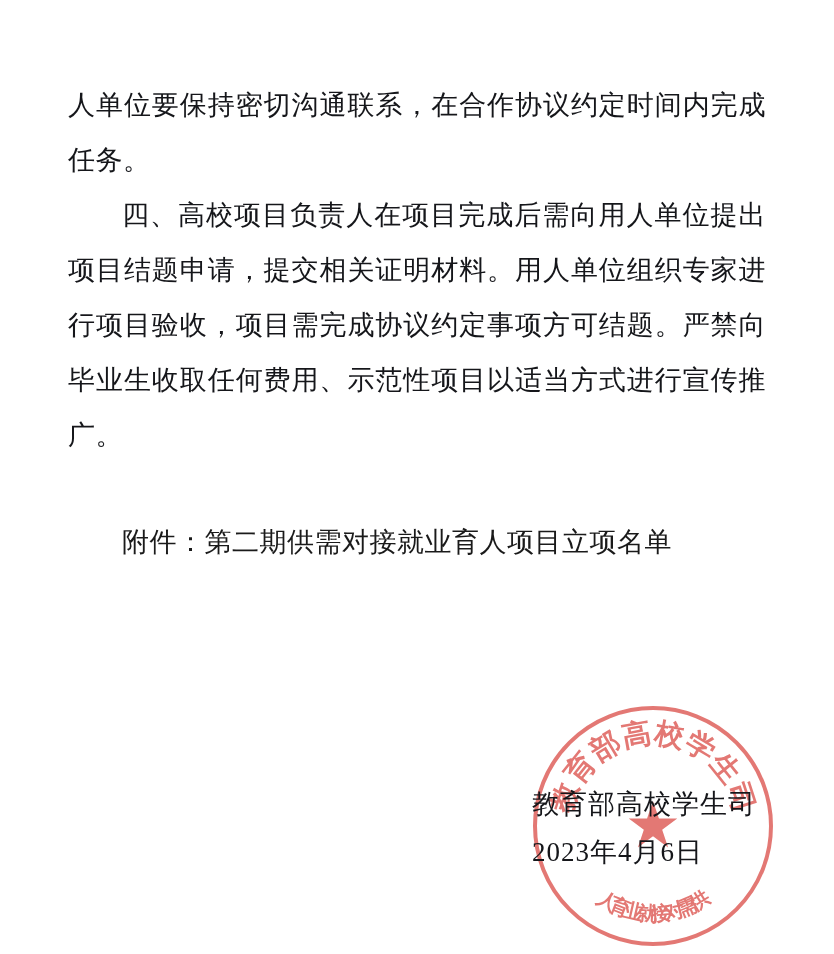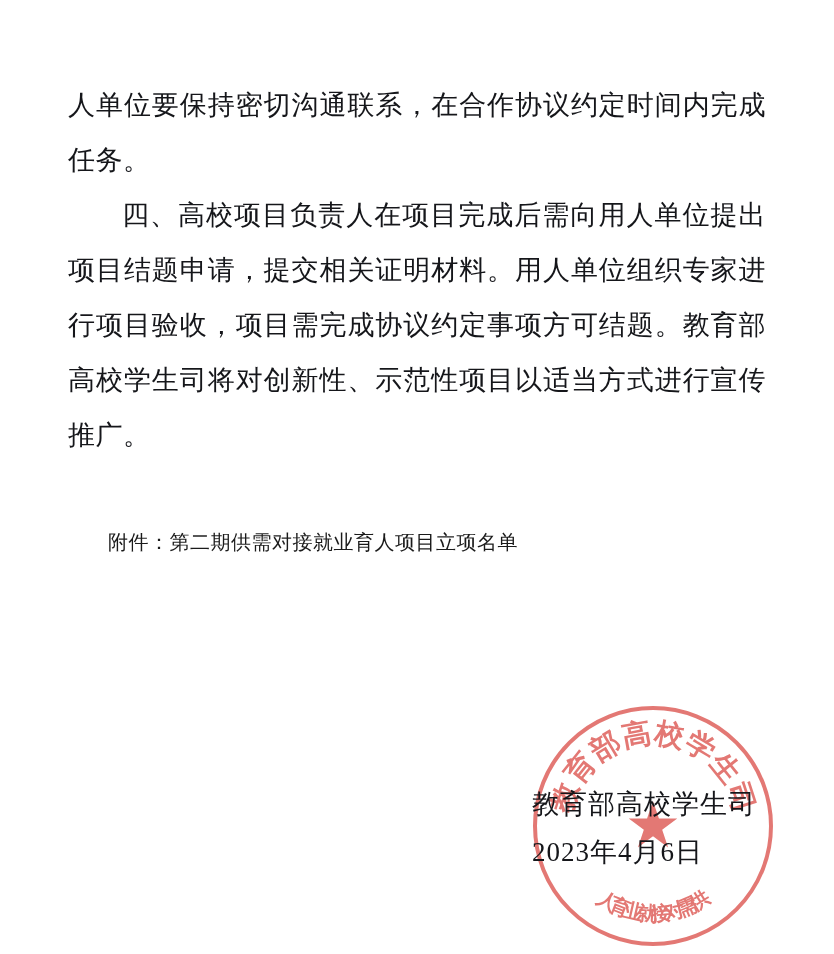--- a/index.html
+++ b/index.html
@@ -33,21 +33,21 @@
   .para {
     margin: 0;
     text-indent: 0;
   }
   .para.indent {
     text-indent: 2em;
   }
   .attachment {
     margin-top: 52px;
     text-indent: 2em;
-    font-size: 20px;
+    font-size: 27px;
     line-height: 55px;
     letter-spacing: 0.5px;
   }
   .signature-block {
     position: absolute;
     right: 78px;
     top: 780px;
     text-align: left;
     font-size: 27px;
     line-height: 48px;
@@ -111,21 +111,21 @@
     white-space: nowrap;
   }
 </style>
 </head>
 <body>
 
 <div class="page">
 
   <div class="doc-body">
     <p class="para">人单位要保持密切沟通联系，在合作协议约定时间内完成任务。</p>
-    <p class="para indent">四、高校项目负责人在项目完成后需向用人单位提出项目结题申请，提交相关证明材料。用人单位组织专家进行项目验收，项目需完成协议约定事项方可结题。教育部高校学生司将对创新性、示范性项目以适当方式进行宣传推广。</p>
+    <p class="para indent">四、高校项目负责人在项目完成后需向用人单位提出项目结题申请，提交相关证明材料。用人单位组织专家进行项目验收，项目需完成协议约定事项方可结题。严禁向毕业生收取任何费用、示范性项目以适当方式进行宣传推广。</p>
   </div>
 
   <div class="attachment">附件：第二期供需对接就业育人项目立项名单</div>
 
   <div class="seal">
     <div class="seal-inner">
       <div class="seal-text-ring">
         <span class="seal-char" style="transform: rotate(-72deg) translate(0,-92px) rotate(0deg) translate(-50%,-50%);">教</span>
         <span class="seal-char" style="transform: rotate(-51.4deg) translate(0,-92px) rotate(0deg) translate(-50%,-50%);">育</span>
         <span class="seal-char" style="transform: rotate(-30.9deg) translate(0,-92px) rotate(0deg) translate(-50%,-50%);">部</span>

